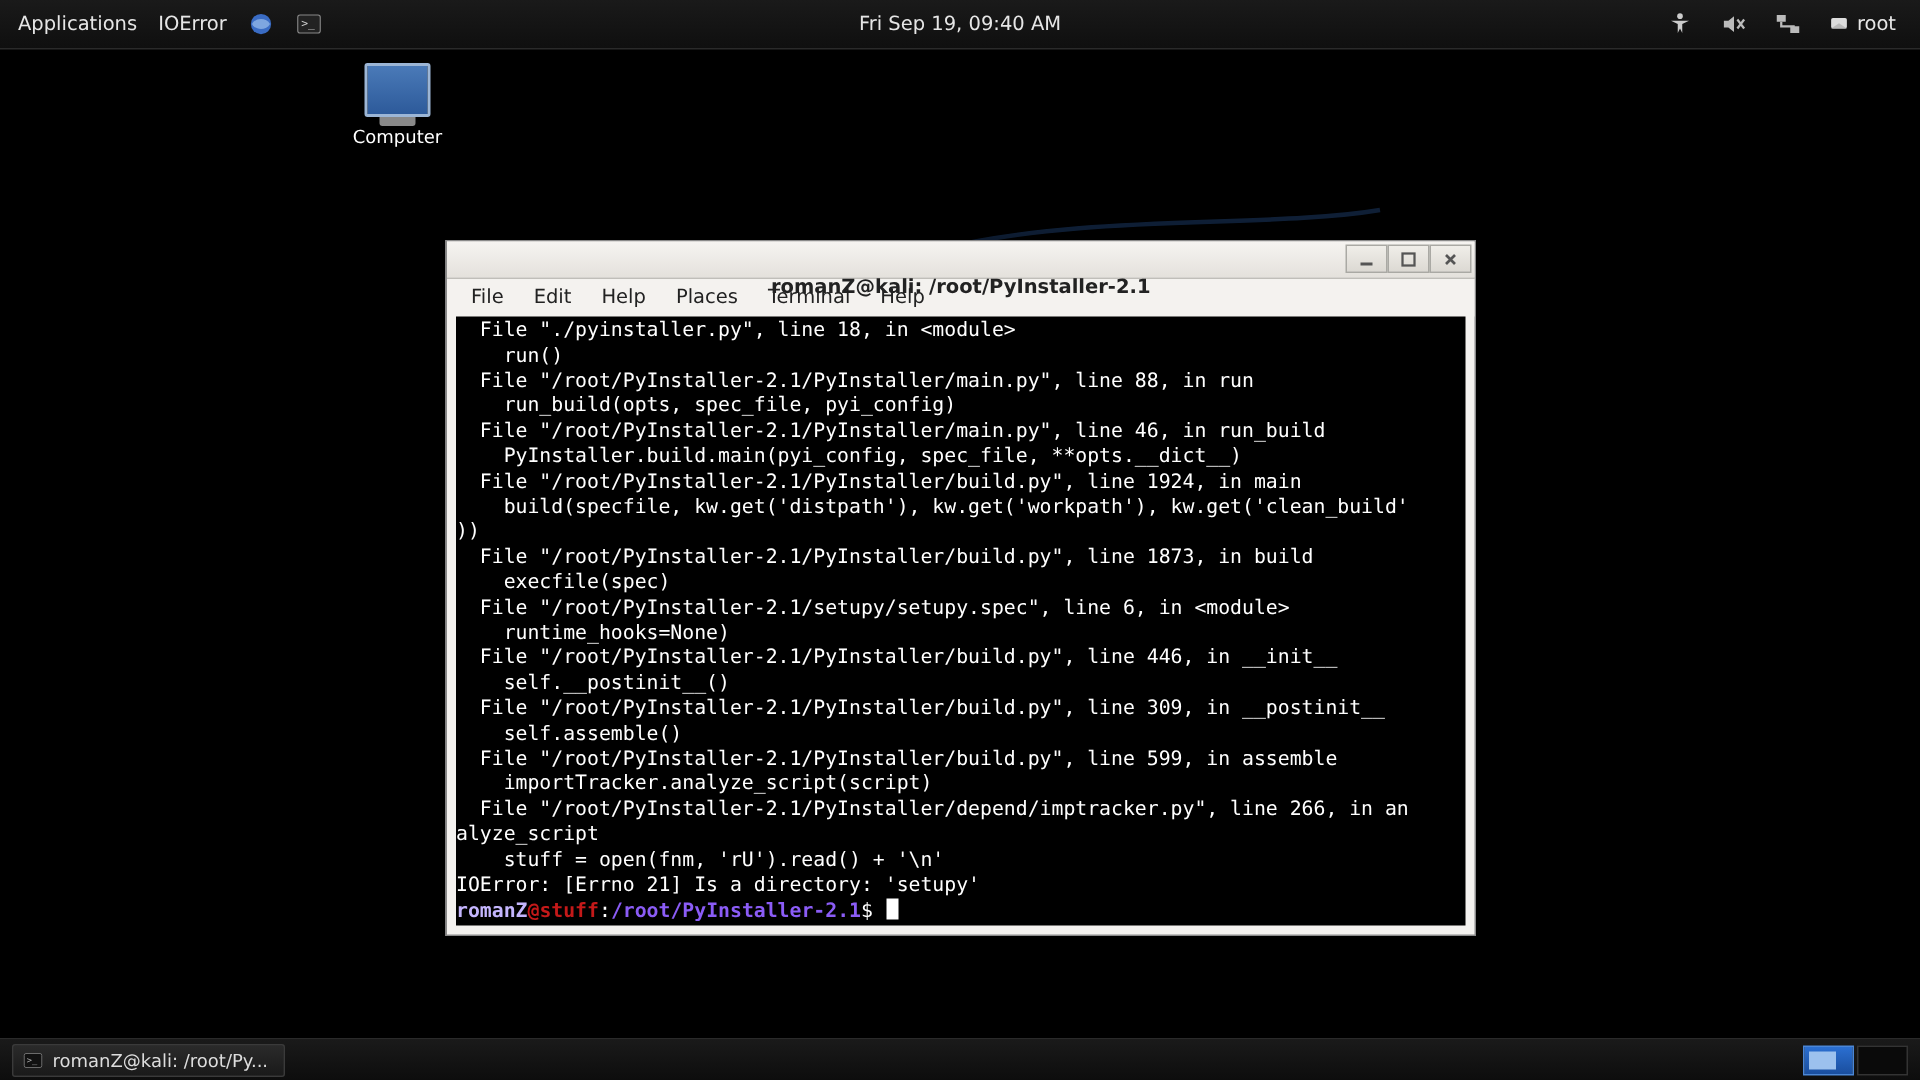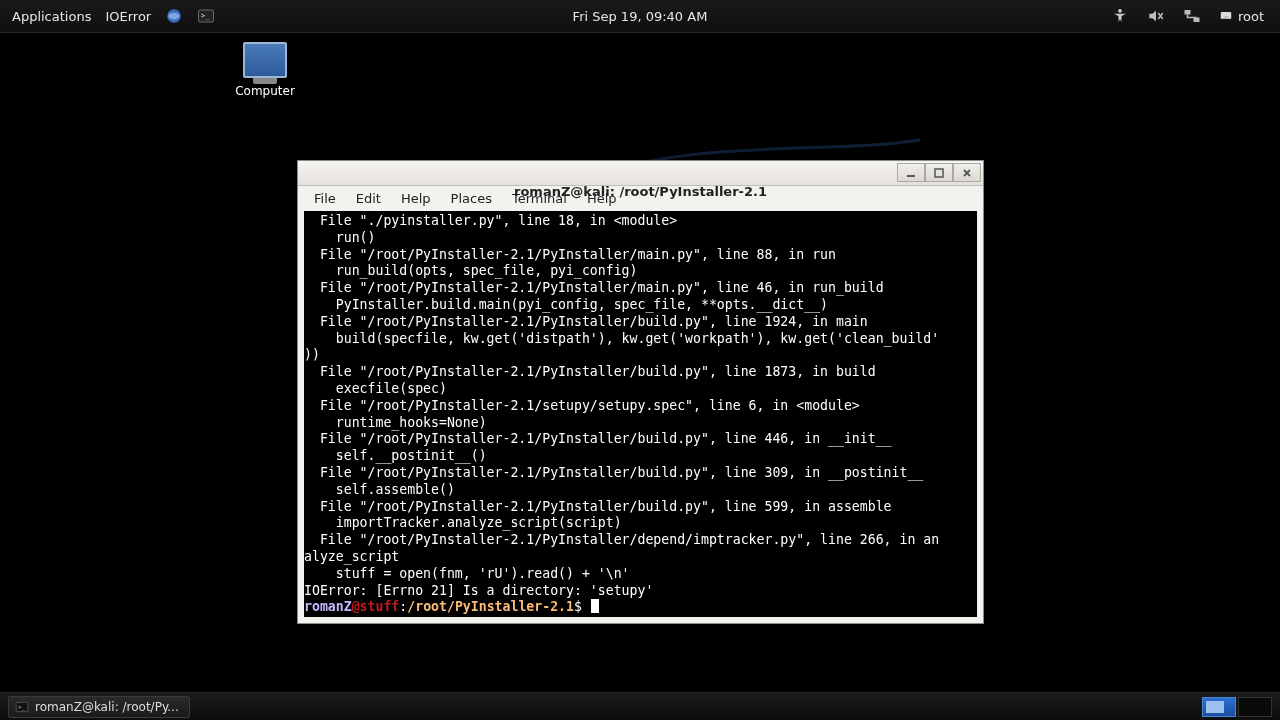--- a/index.html
+++ b/index.html
@@ -99,21 +99,21 @@
   line-height: 16.8px;
   padding: 2px 0 2px 0;
   white-space: pre;
   margin: 0 6px 6px 6px;
   height: 406px;
   overflow: hidden;
 }
 .term .p-user { color: #c4b5fd; font-weight: bold; }
 .term .p-host { color: #c41919; font-weight: bold; }
 .term .p-at { color: #c41919; font-weight: bold; }
-.term .p-path { color: #fdba74; font-weight: bold; }
+.term .p-path { color: #8b5cf6; font-weight: bold; }
 .term .p-sym { color: #fff; }
 .term .cursor {
   display: inline-block; width: 8px; height: 14px;
   background: #fff; vertical-align: -2px; margin-left: 1px;
 }
 .taskbar {
   position: absolute; left: 0; right: 0; bottom: 0;
   height: 28px;
   background: linear-gradient(to bottom, #1a1a1a, #0d0d0d);
   border-top: 1px solid #2a2a2a;

